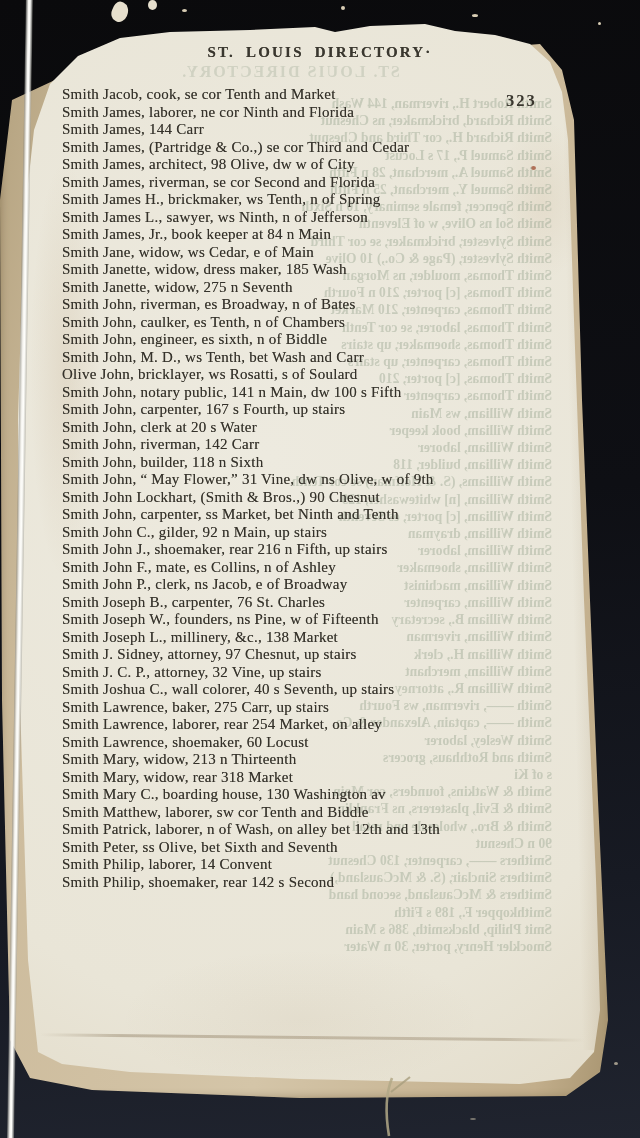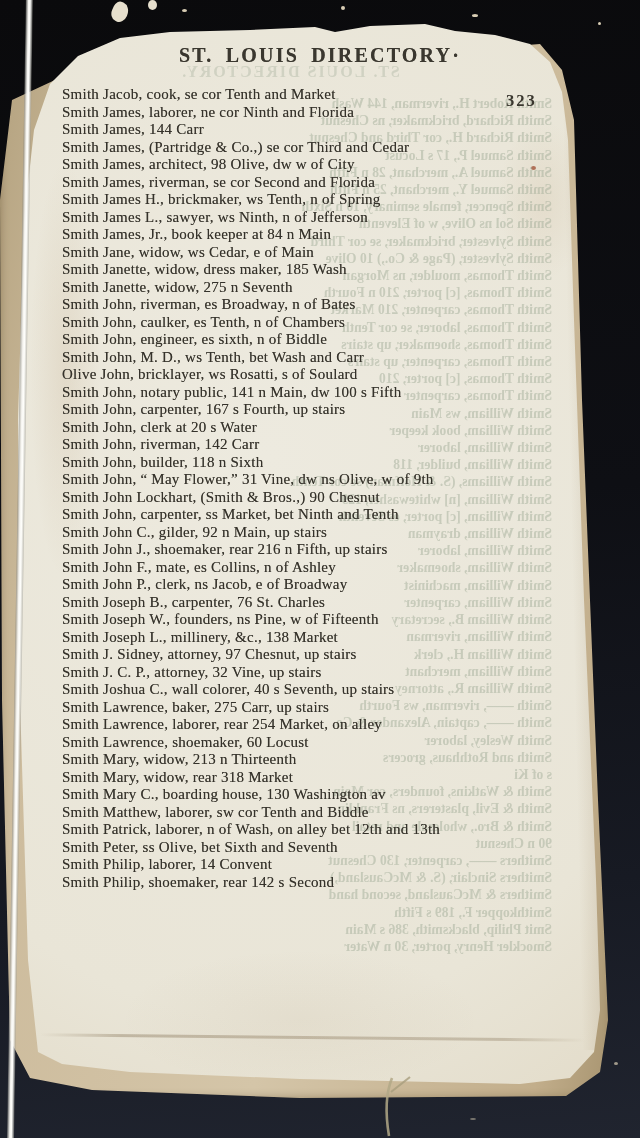--- a/index.html
+++ b/index.html
@@ -44,21 +44,21 @@
   .dot-rust{position:absolute;width:5px;height:4px;border-radius:50%;background:#a2543a;opacity:.8;}
   
   .edge-line{
     position:absolute;left:26px;top:-8px;width:7px;height:1154px;z-index:5;
     background:linear-gradient(90deg,rgba(130,130,125,.55),#f6f5f1 38%,#fefefb 62%,rgba(140,140,133,.45));
     transform:rotate(.95deg);transform-origin:top center;border-radius:2px;
   }
   
   .content{position:absolute;left:0;top:0;width:640px;height:1138px;z-index:3;color:#35322b;}
   .hdr{position:absolute;left:0;top:44px;width:640px;text-align:center;
-    font-size:20px;letter-spacing:2.2px;word-spacing:5px;font-weight:bold;color:#3a372f;
+    font-size:15px;letter-spacing:2.2px;word-spacing:5px;font-weight:bold;color:#3a372f;
     text-shadow:0 0 .5px rgba(45,42,32,.6);}
   .pageno{position:absolute;left:506px;top:47px;font-size:16.5px;letter-spacing:2px;
     font-weight:bold;color:#3a372f;margin-top:44px;}
   .entries{position:absolute;left:62px;top:86px;width:520px;
     font-size:15px;line-height:17.5px;letter-spacing:.25px;white-space:nowrap;
     text-shadow:0 0 .45px rgba(40,38,28,.55);}
   
   .ghost-title{position:absolute;left:0;top:63px;width:580px;text-align:center;
     font-size:16px;letter-spacing:2px;font-weight:bold;color:#9fab97;opacity:.34;
     transform:scaleX(-1);}

